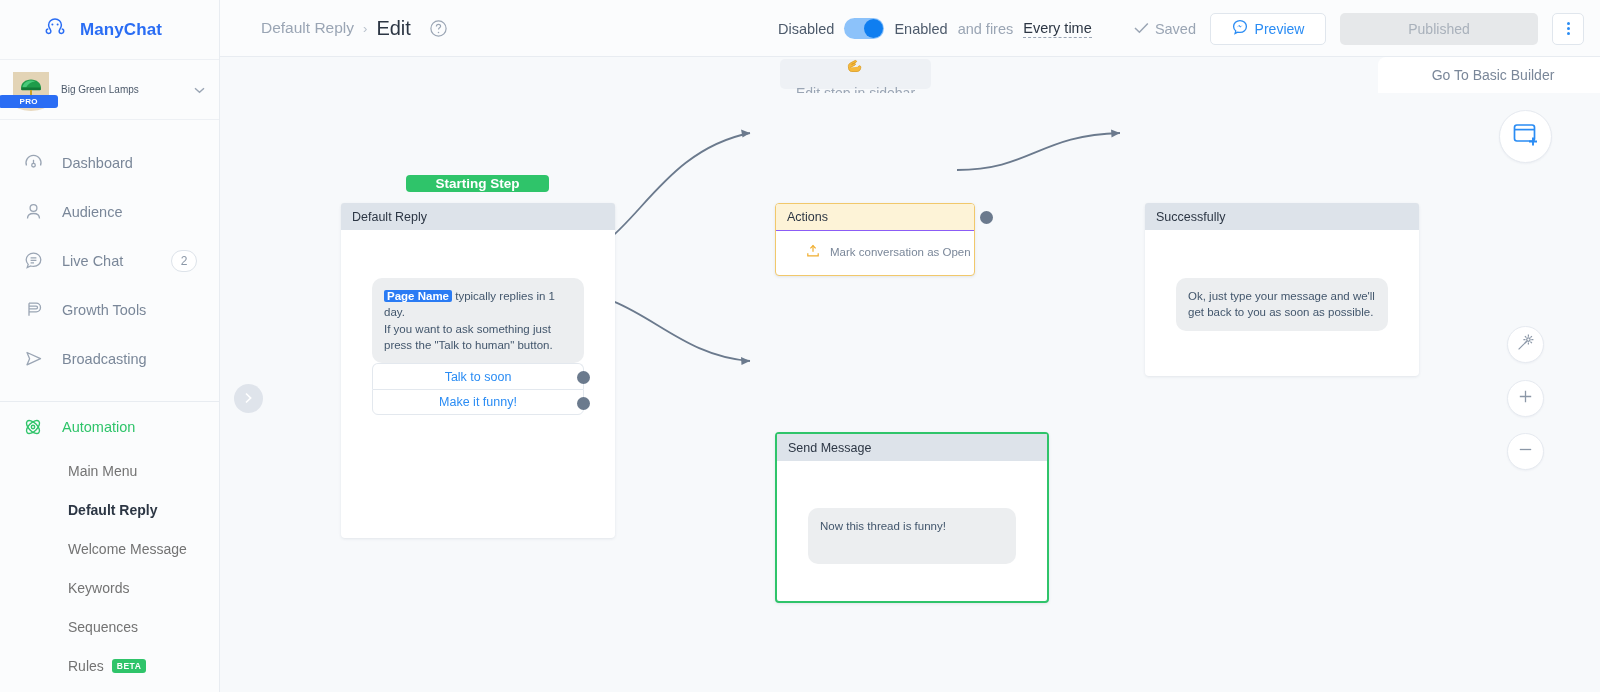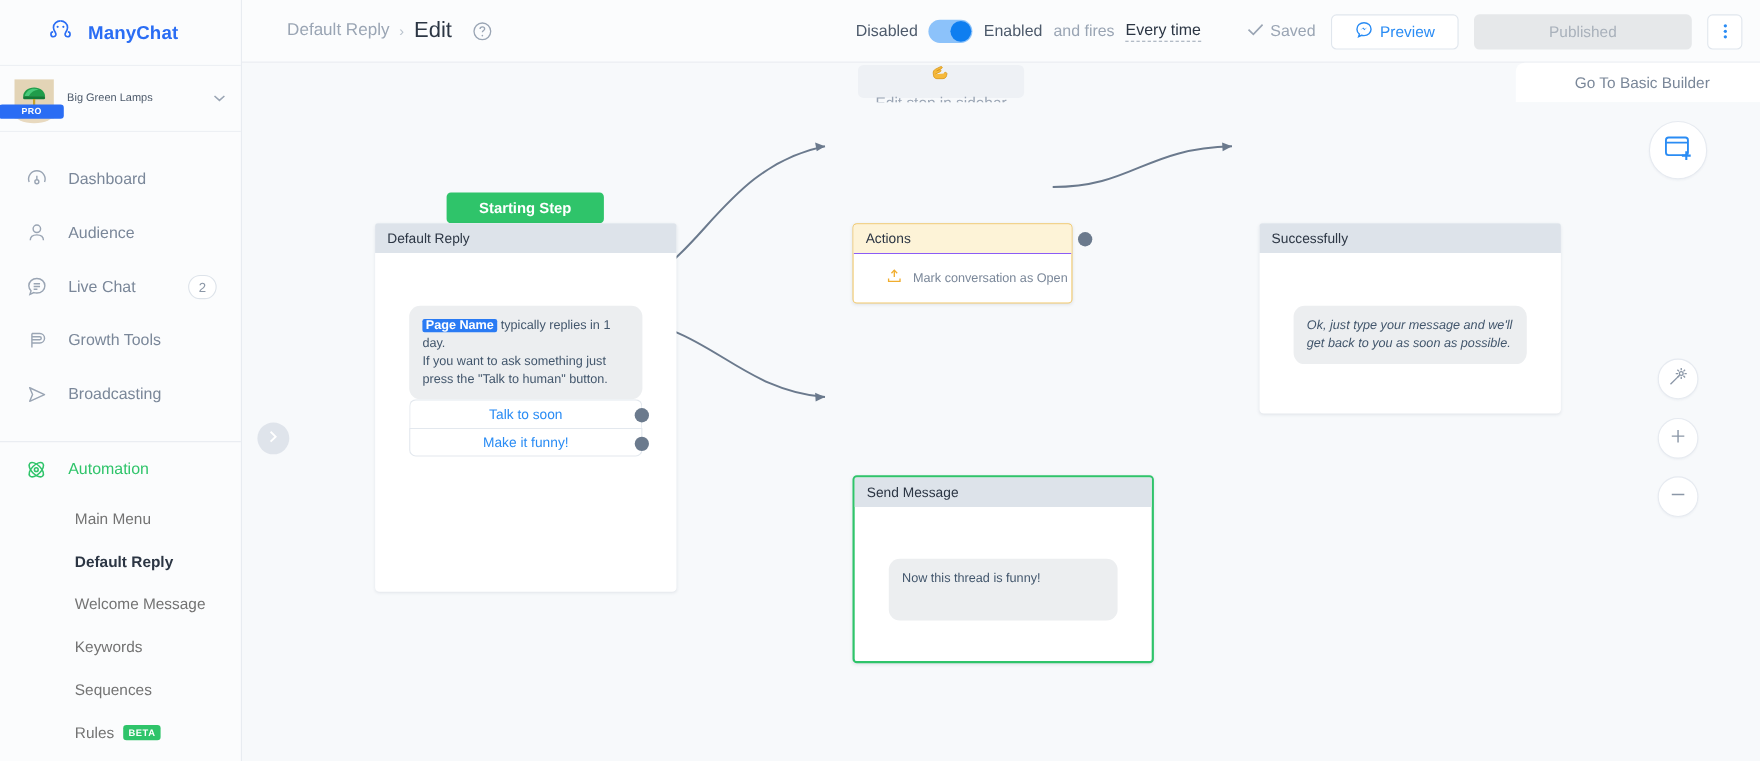--- a/index.html
+++ b/index.html
@@ -416,21 +416,21 @@
         <path d="M341 166 C 410 166, 430 60, 530 40" fill="none" stroke="#6b7a8d" stroke-width="1.8"></path>
         <polygon points="530,40 521,36.5 522.5,44.5" fill="#6b7a8d"></polygon>
 
         <path d="M341 198 C 420 198, 450 262, 530 268" fill="none" stroke="#6b7a8d" stroke-width="1.8"></path>
         <polygon points="530,268 521,264 521.5,272" fill="#6b7a8d"></polygon>
 
         <path d="M737 77 C 810 77, 820 42, 900 40" fill="none" stroke="#6b7a8d" stroke-width="1.8"></path>
         <polygon points="900,40 891,36.5 891.5,44.5" fill="#6b7a8d"></polygon>
       </svg>
 
-      <div class="starting-tag" style="left:186px; top:82px; width:143px; height:28px;">
+      <div class="starting-tag" style="left:186px; top:82px; width:143px; height:17px;">
         <span>Starting Step</span>
       </div>
 
       <div class="node" style="left:121px; top:110px; width:274px; height:335px;">
         <div class="node-head">
           <span>Default Reply</span>
         </div>
         <div class="node-body" style="padding:48px 31px 0 31px;">
           <div class="msg-card">
             <div class="bubble">
@@ -464,21 +464,21 @@
           <span>Mark conversation as Open</span>
           <span class="port" style="top:7px; right:-19px;"></span>
         </div>
       </div>
 
       <div class="node" style="left:925px; top:110px; width:274px; height:173px;">
         <div class="node-head">
           <span>Successfully</span>
         </div>
         <div class="node-body" style="padding:48px 31px 0 31px;">
-          <div class="bubble" style="border-radius:10px;font-style:italic;">
+          <div class="bubble" style="border-radius:10px;">
             <span>Ok, just type your message and we'll get back to you as soon as possible.</span>
           </div>
         </div>
       </div>
 
       <div class="node node-selected" style="left:555px; top:339px; width:274px; height:171px;">
         <div class="node-head">
           <span>Send Message</span>
         </div>
         <div class="node-body" style="padding:47px 31px 0 31px;">

